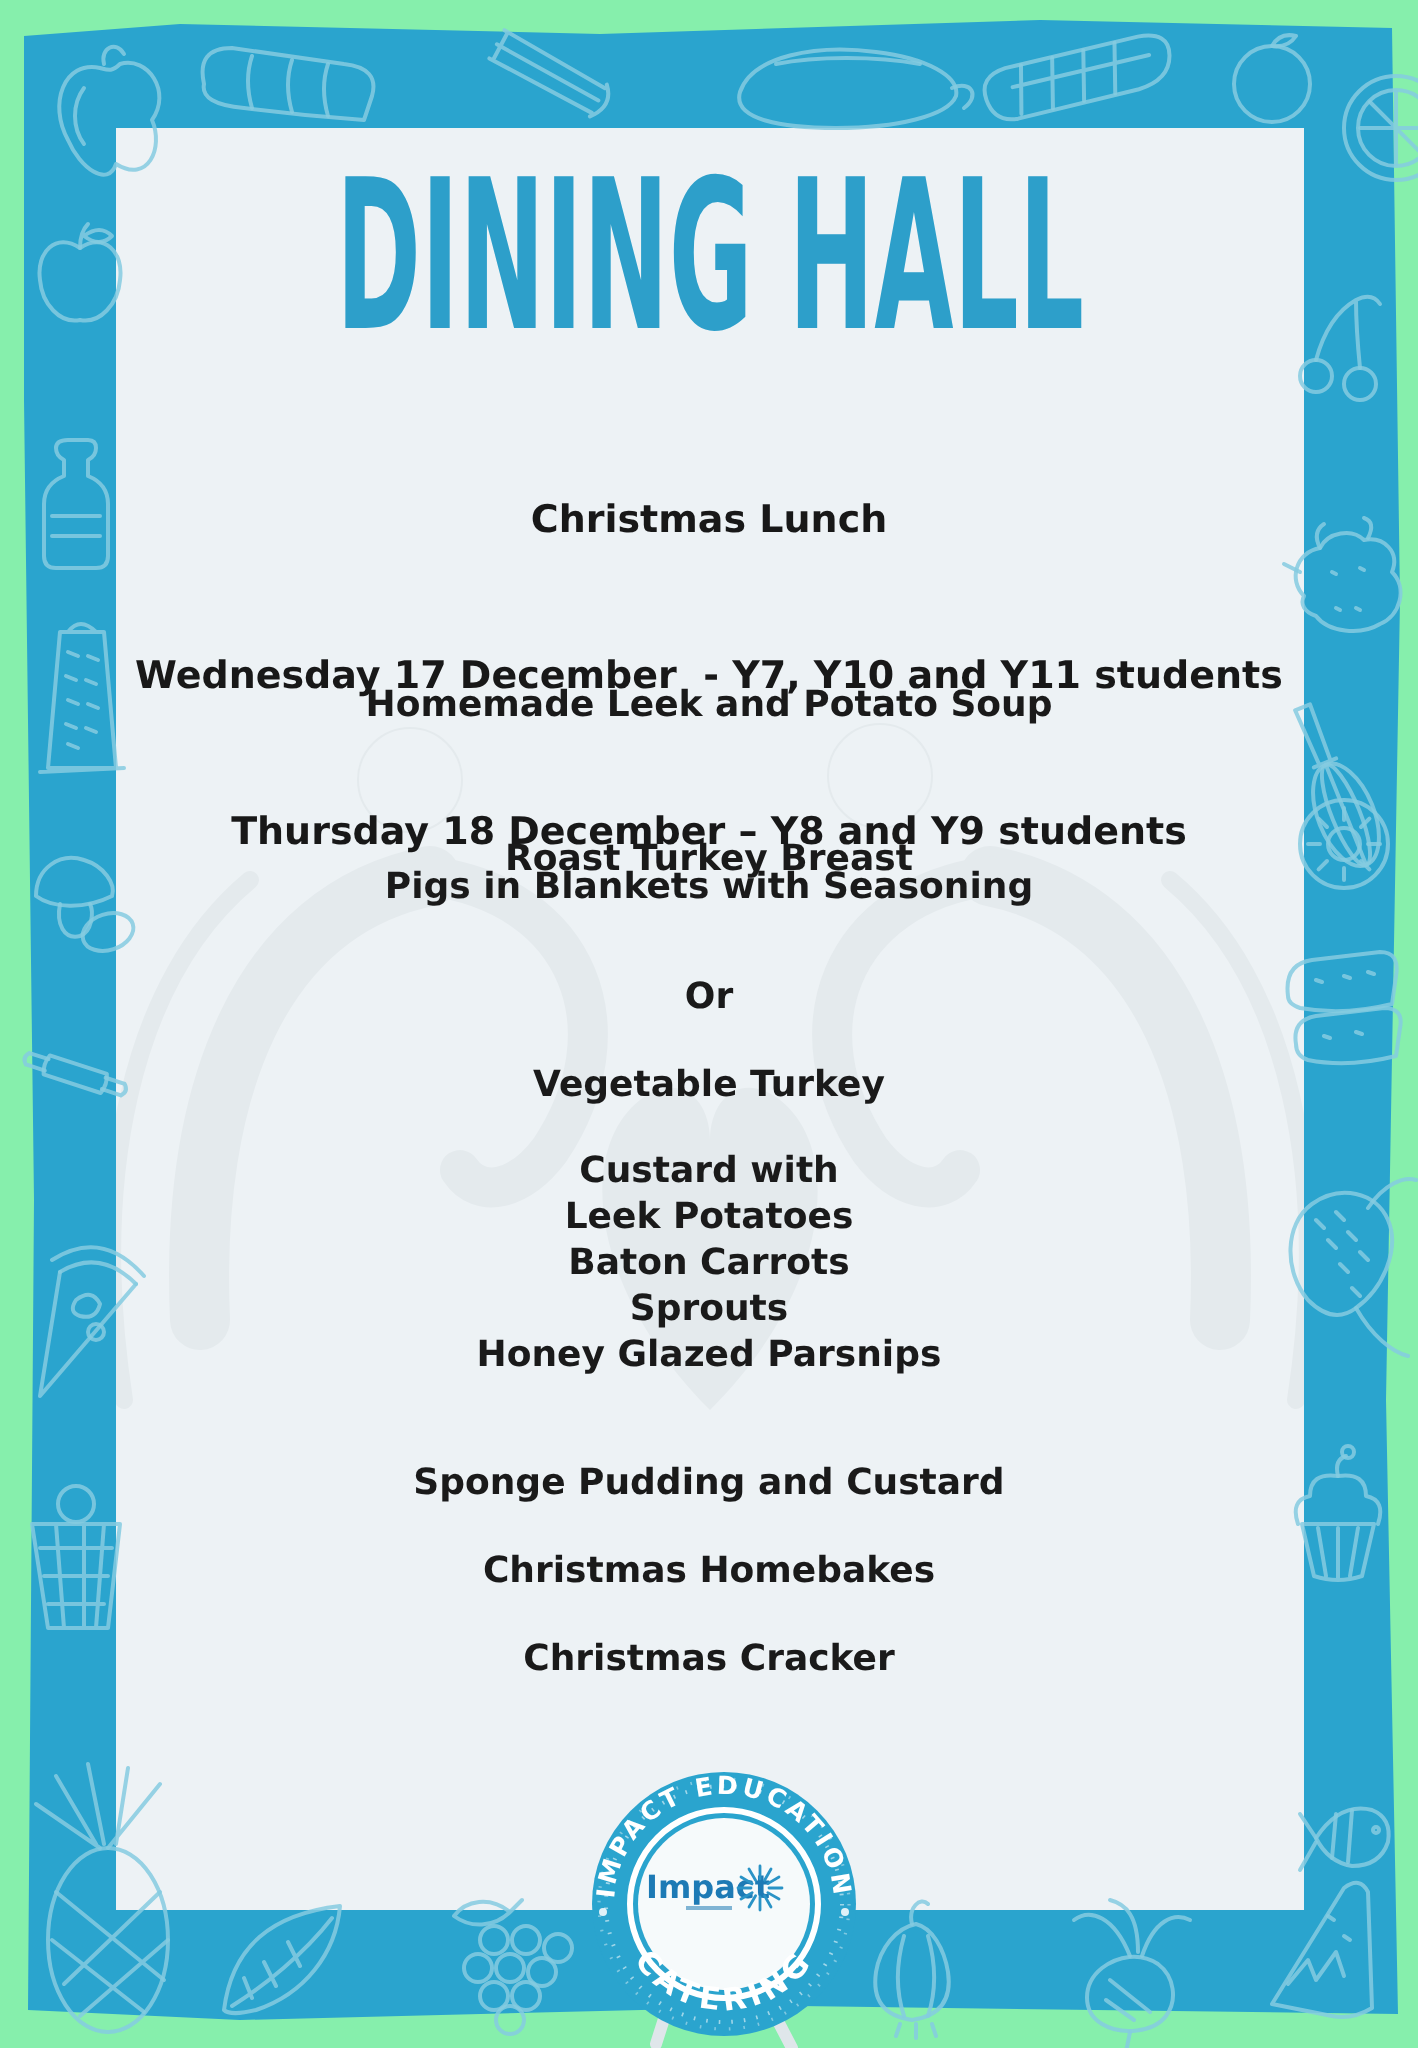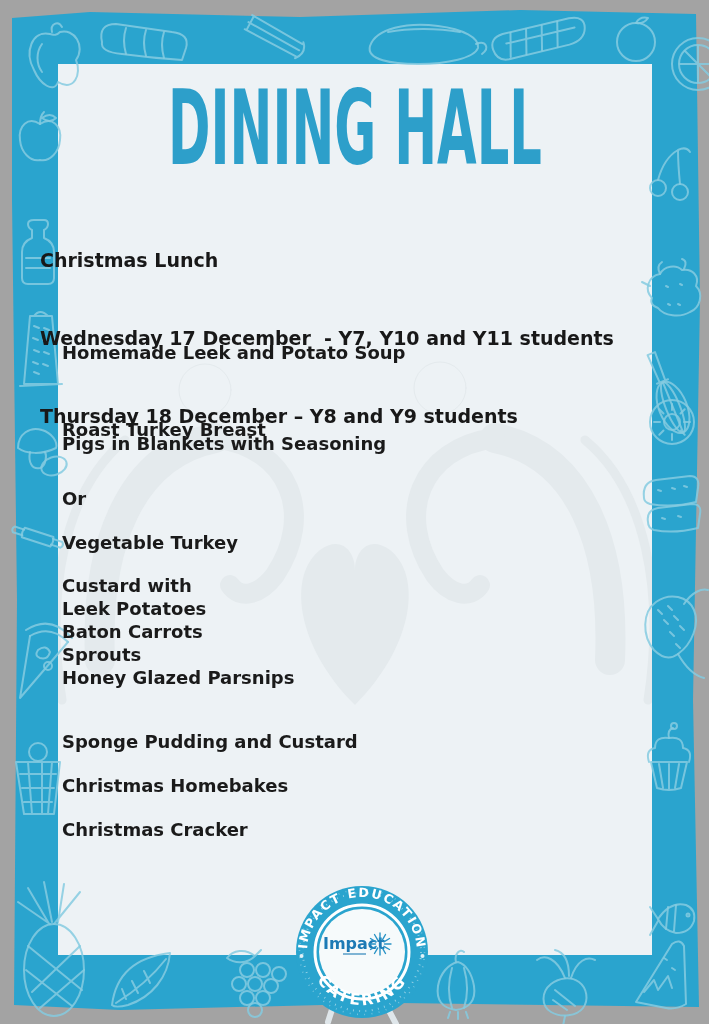--- a/index.html
+++ b/index.html
@@ -1,26 +1,26 @@
 <!DOCTYPE html>
 <html><head>
 <meta charset="utf-8">
 <style>
   html,body{margin:0;padding:0;background:#f1f5f7;}
-  .poster{position:relative;width:709px;height:1024px;background:#a3a3a3;overflow:hidden;
+  .poster{position:relative;width:709px;height:1024px;background:#86efac;overflow:hidden;
           font-family:"DejaVu Sans",sans-serif;}
   .inner-panel{position:absolute;left:58px;top:64px;width:594px;height:891px;background:#edf2f5;z-index:1;}
   .layer{position:absolute;left:0;top:0;z-index:2;}
   .frame-layer{z-index:3;}
   .legs-layer{z-index:4;}
   .badge-layer{position:absolute;left:292px;top:882px;z-index:5;}
   .title-svg{position:absolute;left:0;top:0;z-index:6;}
-  .subtitle{position:absolute;top:195px;left:40px;right:40px;text-align:left;z-index:6;
+  .subtitle{position:absolute;top:195px;left:40px;right:40px;text-align:center;z-index:6;
             font-size:19px;font-weight:bold;line-height:26px;color:#181818;white-space:pre-wrap;}
-  .mline{position:absolute;left:62px;right:62px;text-align:left;z-index:6;
+  .mline{position:absolute;left:62px;right:62px;text-align:center;z-index:6;
          font-size:18px;font-weight:bold;line-height:24px;color:#1a1a1a;}
   .doodle{stroke:#85cbe0;fill:none;stroke-width:2;stroke-linecap:round;stroke-linejoin:round;opacity:.85;}
   .wm{fill:none;stroke:#e4eaed;stroke-linecap:round;}
 </style>
 </head>
 <body>
 
 <div class="poster">
 
   <div class="inner-panel"></div>

